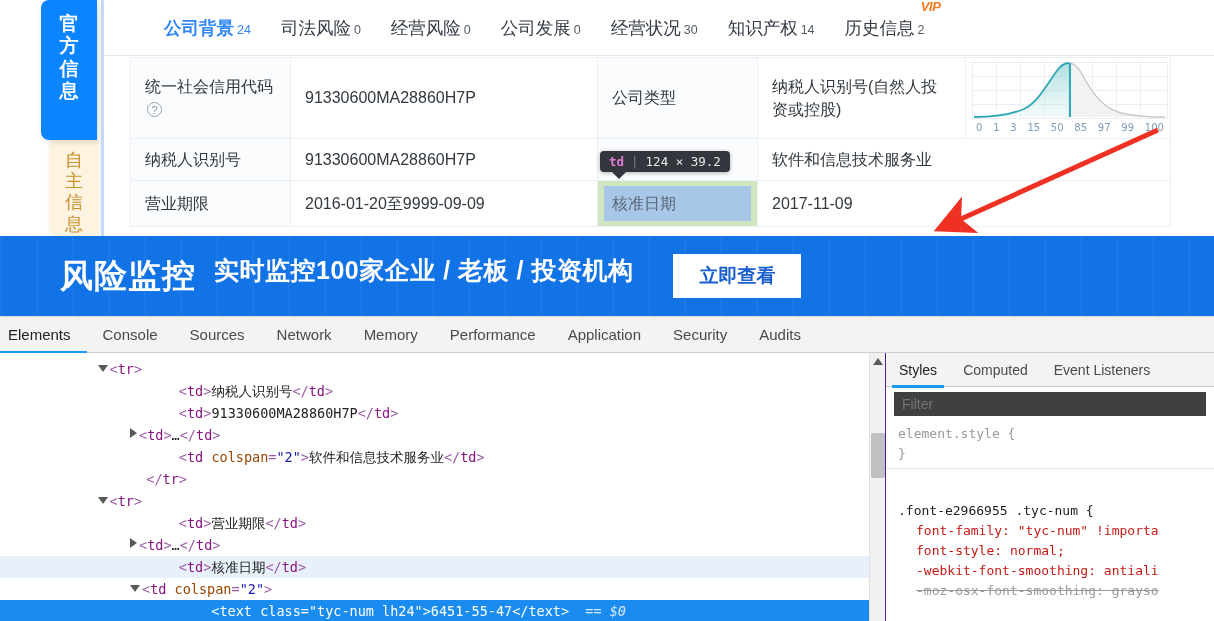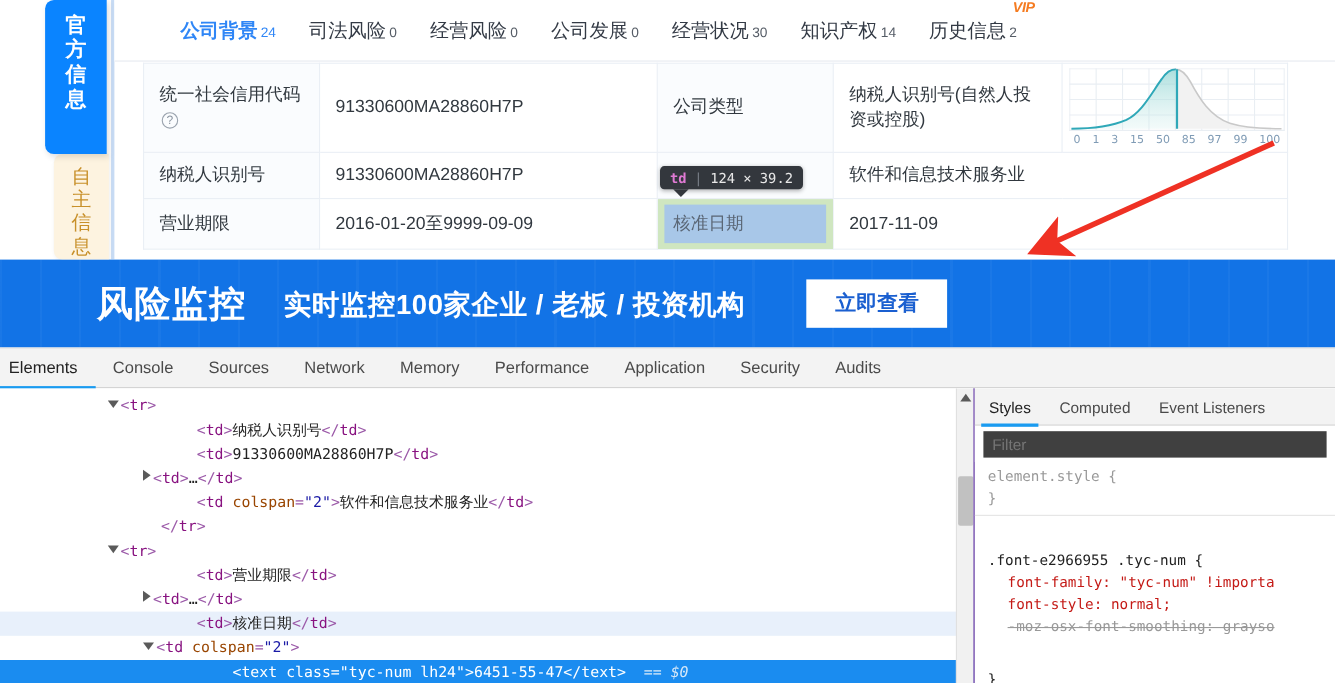--- a/index.html
+++ b/index.html
@@ -157,22 +157,22 @@
     background: #1273e6; overflow: hidden;
     display: flex; align-items: center;
   }
   .banner-stripes {
     position: absolute; left: 0; top: 0; width: 100%; height: 100%;
     background: repeating-linear-gradient(90deg,
       rgba(255,255,255,0.035) 0px, rgba(255,255,255,0.035) 2px,
       rgba(255,255,255,0) 2px, rgba(255,255,255,0) 36px);
   }
   .banner-inner {
-    position: relative; display: flex; align-items: center;
-    margin-left: 88px; gap: 34px;
+    position: relative; display: flex; align-items: flex-start;
+    margin-left: 60px; gap: 18px;
   }
   .banner-title {
     font-size: 33px; font-weight: bold; color: #ffffff; letter-spacing: 1px;
   }
   .banner-sub {
     font-size: 25px; font-weight: bold; color: #ffffff; letter-spacing: 0.5px;
   }
   .banner-btn {
     background: #ffffff; color: #1a5fd0;
     font-size: 19px; font-weight: bold;
@@ -511,20 +511,21 @@
         </div>
         <div id="styles-blocks">
             <div class="css-block first">
               <div class="sel-gray">element.style {</div>
               <div class="sel-gray">}</div>
             </div>
             <div class="css-block">
               <div class="sel-dark">.font-e2966955 .tyc-num {</div>
               <div class="indent prop" style="display: block; padding-left: 18px;">font-family: "tyc-num" !importa</div>
               <div class="indent prop" style="display: block; padding-left: 18px;">font-style: normal;</div>
+              <div class="indent prop" style="display: block; padding-left: 18px;">-webkit-font-smoothing: antiali</div>
               <div class="indent strike" style="display: block; padding-left: 18px;">-moz-osx-font-smoothing: grayso</div>
               <div class="sel-dark">}</div>
             </div>
             <div class="css-block">
               <div class="sel-dark">* {</div>
             </div>
           </div>
       </div>
     </div>
 

